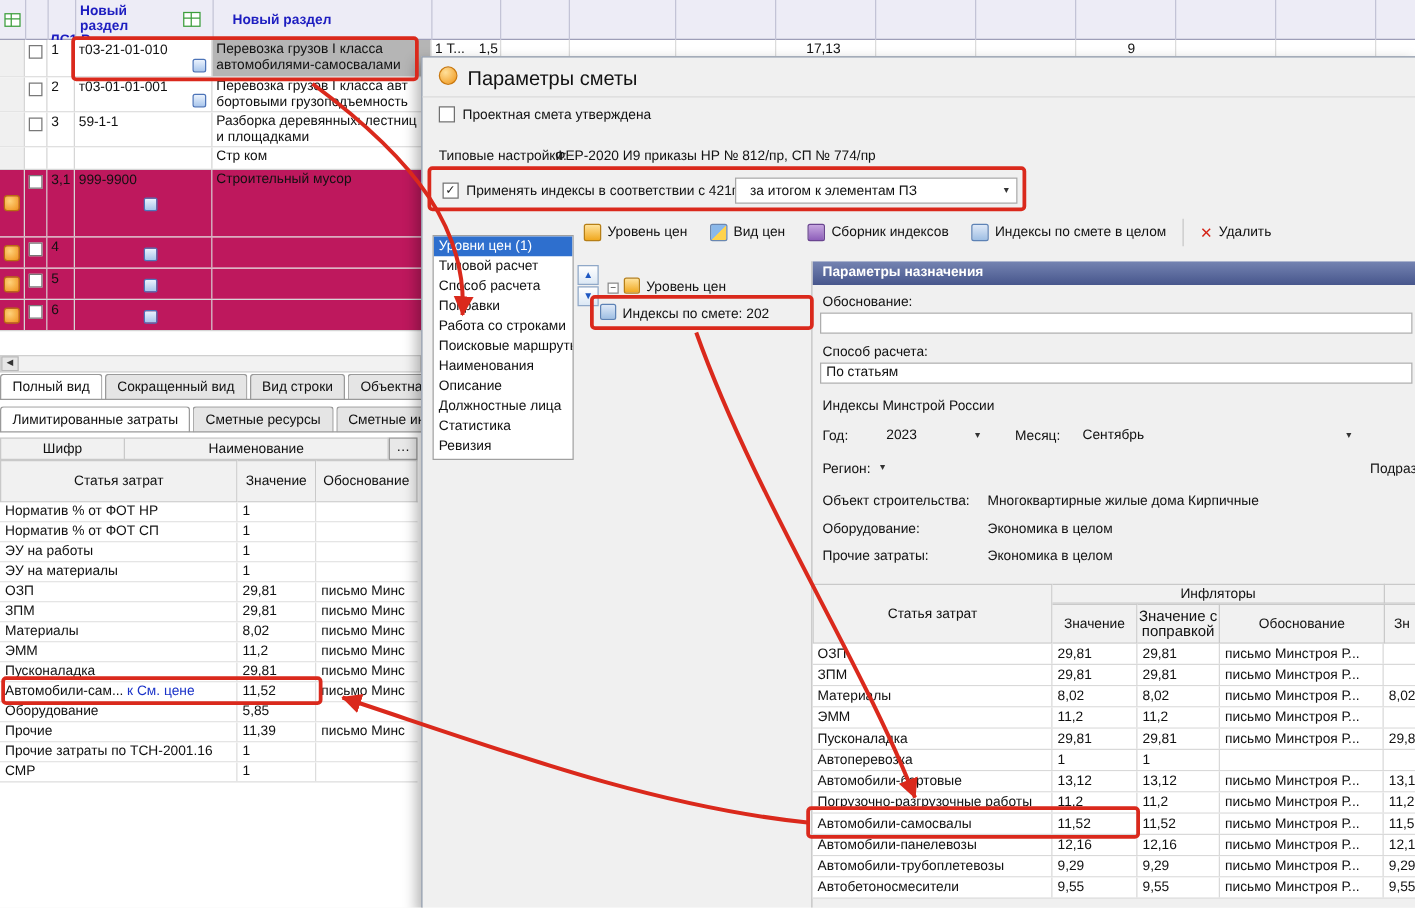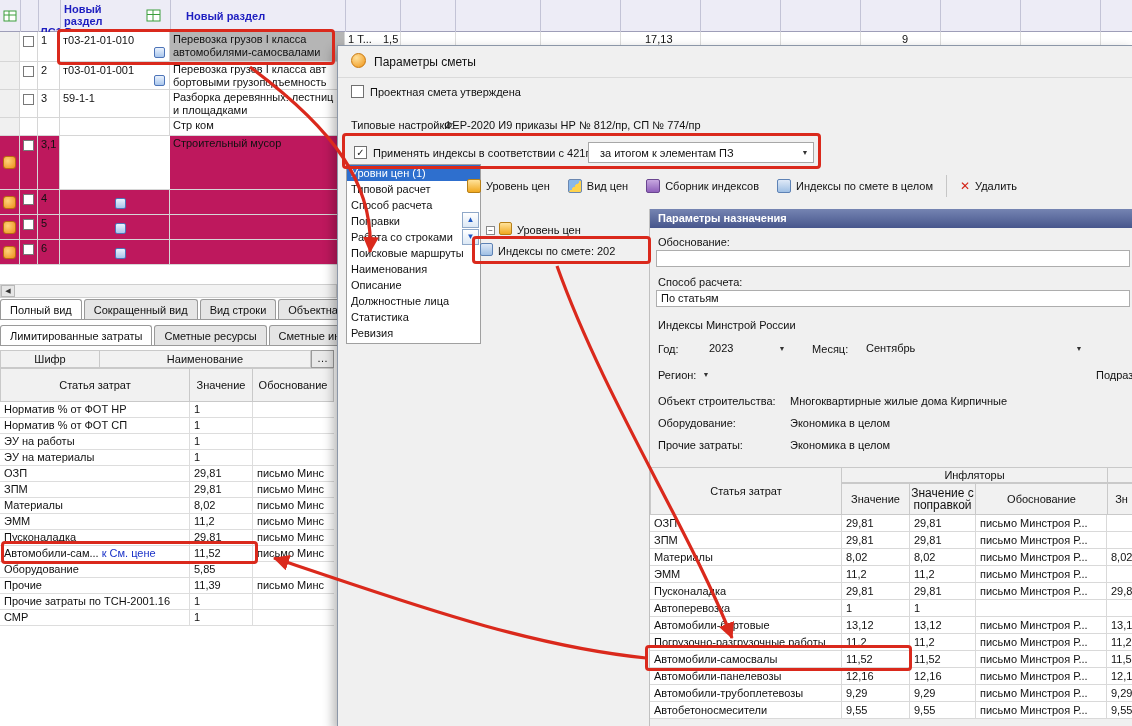--- a/index.html
+++ b/index.html
@@ -39,30 +39,30 @@
 .hd{position:absolute;background:#f1f1f1;border:1px solid #c9c9c9;border-left:none;display:flex;align-items:center;justify-content:center;text-align:center;line-height:12px;overflow:hidden}
 .hd.first{border-left:1px solid #c9c9c9}
 .btnmore{position:absolute;background:#e8e8e8;border:1px solid #9a9a9a;text-align:center;line-height:15px}
 .ltbody{position:absolute;left:0;top:402px;width:334px}
 .ltrow{display:flex;height:16px;border-bottom:1px solid #ddd;background:#fff}
 .ltc{border-right:1px solid #ddd;padding:1px 0 0 4px;white-space:nowrap;overflow:hidden}
 .ltc.n{width:190px}.ltc.v{width:63px}.ltc.j{width:81px;border-right:none}
 .blue{color:#1a32c8;margin-left:3px}
 
 .dialog{position:absolute;left:337px;top:45px;width:797px;height:683px;background:#f0f0f0;border:1px solid #8c97a8;box-shadow:-4px 4px 10px rgba(0,0,0,.28)}
-.dlg-title{position:absolute;left:36px;top:9px;font-size:12px;white-space:nowrap}
+.dlg-title{position:absolute;left:36px;top:9px;font-size:16px;white-space:nowrap}
 .ball{position:absolute;left:13px;top:7px;width:15px;height:15px;border-radius:50%;border:1px solid #c9780e;background:radial-gradient(circle at 35% 30%,#ffe09a,#ef9416)}
 .sep{position:absolute;background:#dadada;height:1px}
 .lbl{position:absolute;white-space:nowrap}
 .cbx{position:absolute;width:13px;height:13px;border:1px solid #707070;background:#fff;display:flex;align-items:center;justify-content:center;font-size:10px;font-weight:bold;color:#1d1d1d}
 .combo{position:absolute;background:#fff;border:1px solid #a7a7a7;display:flex;align-items:center}
 .combo .cval{flex:1;padding:0 11px;white-space:nowrap;overflow:hidden}
 .combo .carr{width:16px;text-align:center;font-size:7px;color:#333;flex:0 0 auto}
 .combo.flat{background:transparent;border:none}
-.navlist{position:absolute;left:8px;top:118px;width:135px;height:180px;background:#fff;border:1px solid #a0a0a0;overflow:hidden}
+.navlist{position:absolute;left:8px;top:142px;width:113px;height:180px;background:#fff;border:1px solid #a0a0a0;overflow:hidden}
 .navitem{height:16px;line-height:16px;padding-left:4px;white-space:nowrap;overflow:hidden}
 .navitem.sel{background:#2e6fce;color:#fff}
 .tb{position:absolute;left:121px;top:124px;height:32px;display:flex;align-items:center;gap:2px}
 .tbtn{display:flex;align-items:center;gap:5px;height:26px;padding:0 8px;white-space:nowrap}
 .tico{width:14px;height:14px;border-radius:2px;flex:0 0 auto}
 .i-level{background:linear-gradient(180deg,#ffe29a,#f0a81f);border:1px solid #b67f17}
 .i-kind{background:linear-gradient(135deg,#8ab8ea 50%,#ffd34d 50%);border:1px solid #6a87b0}
 .i-book{background:linear-gradient(180deg,#c7a7e0,#8e5fba);border:1px solid #6a4590}
 .i-whole{background:linear-gradient(180deg,#dfe9f7,#9fbfe4);border:1px solid #5d82b5}
 .tico-x{color:#d42316;font-weight:bold;font-size:12px}
@@ -178,20 +178,21 @@
   </div>
 
   <div class="grow pink" style="top:136px;height:54px">
     <div class="gc c-ind">
         <span class="warn"></span>
       </div>
     <div class="gc c-chk">
         <span class="cb"></span>
       </div>
     <div class="gc c-num"><span>3,1</span></div>
+    <div class="gc c-code"><span>999-9900</span><span class="pz mid2"></span></div>
     <div class="gc c-name"><span>Строительный мусор</span></div>
   </div>
 
   <div class="grow pink" style="top:190px;height:25px">
     <div class="gc c-ind">
         <span class="warn"></span>
       </div>
     <div class="gc c-chk">
         <span class="cb"></span>
       </div>

